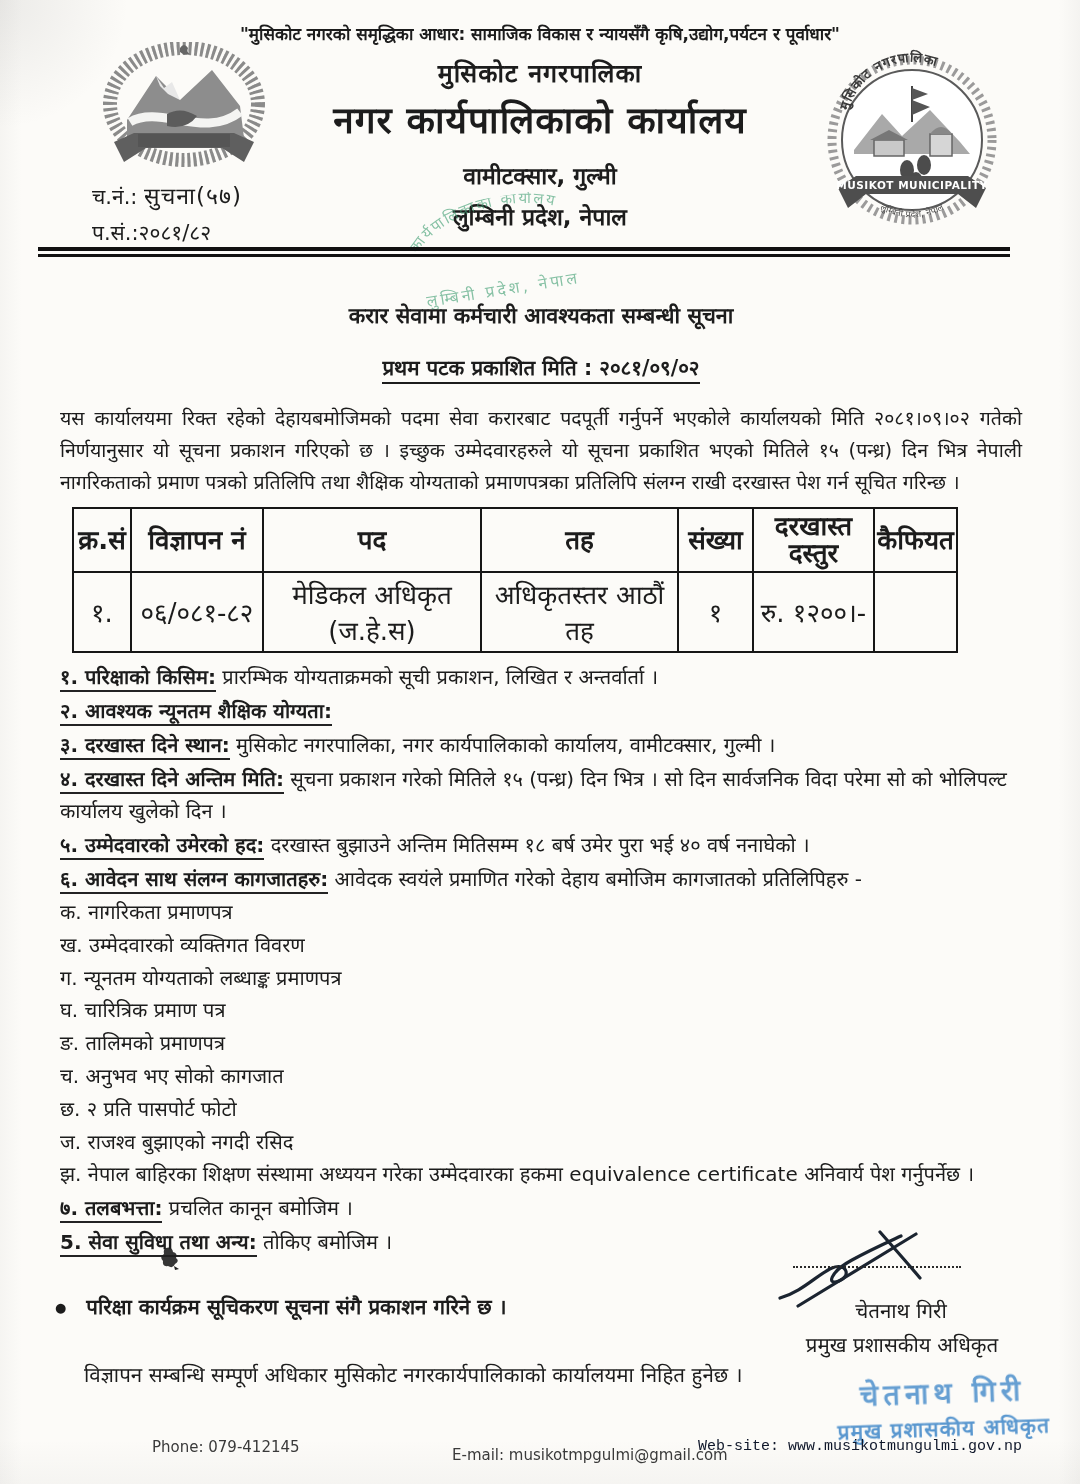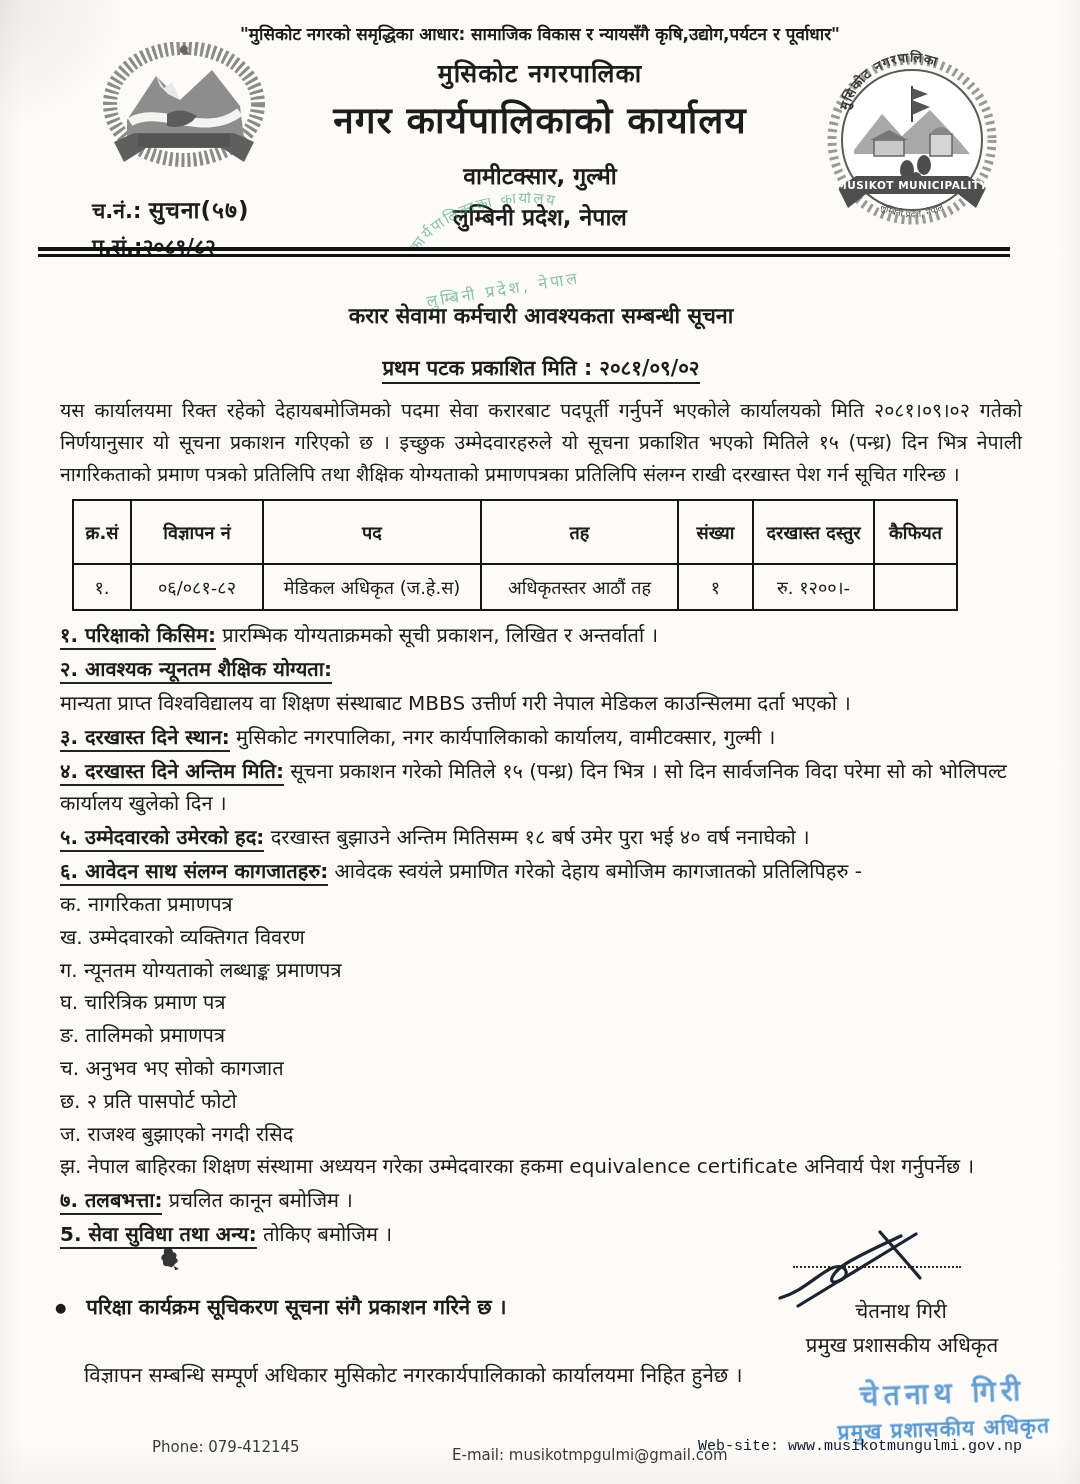--- a/index.html
+++ b/index.html
@@ -10,35 +10,35 @@
           radial-gradient(circle at 0% 0%, rgba(90,90,90,.10), transparent 7%),
           linear-gradient(90deg, rgba(120,120,120,.05), transparent 2%, transparent 98%, rgba(120,120,120,.06)),
           linear-gradient(0deg, rgba(120,120,120,.05), transparent 3%);}
   
   .header{padding-top:22px;text-align:center;}
   .slogan{font-size:17px;font-weight:bold;}
   .muni{font-size:25px;font-weight:bold;margin-top:10px;letter-spacing:1px;}
   .office{font-size:37px;font-weight:bold;margin-top:4px;letter-spacing:1px;}
   .addr1{font-size:23px;font-weight:bold;margin-top:15px;}
   .addr2{font-size:23px;font-weight:bold;margin-top:9px;}
-  .refblock{position:absolute;left:92px;top:192px;font-size:21px;font-weight:bold;line-height:36px;white-space:nowrap;}
+  .refblock{position:absolute;left:92px;top:178px;font-size:21px;font-weight:normal;line-height:36px;white-space:nowrap;}
   .hand{font-size:23px;letter-spacing:1px;}
   .emblem-left{position:absolute;left:72px;top:42px;}
   .seal-right{position:absolute;left:812px;top:42px;}
   .rule{position:absolute;left:38px;top:247px;width:972px;}
   .rule .r1{height:4px;background:#111;}
   .rule .r2{height:3px;background:#111;margin-top:3px;}
   .green-stamp{position:absolute;left:392px;top:196px;transform:rotate(-9deg);opacity:.62;pointer-events:none;}
   
   .main{position:absolute;top:300px;left:60px;width:962px;}
   .title{font-size:21.5px;font-weight:bold;text-align:center;}
   .subtitle{font-size:20.5px;font-weight:bold;text-align:center;margin-top:24px;}
   .subtitle span{border-bottom:2px solid #1c1c1c;padding-bottom:2px;}
-  .para{font-size:19.5px;line-height:32px;text-align:justify;margin-top:14px;}
-  table.vac{border-collapse:collapse;margin-top:8px;margin-left:12px;width:884px;font-size:18px;table-layout:fixed;padding-left:32px;}
+  .para{font-size:19.5px;line-height:32px;text-align:justify;margin-top:22px;}
+  table.vac{border-collapse:collapse;margin-top:8px;margin-left:12px;width:884px;font-size:26px;table-layout:fixed;padding-left:32px;}
   table.vac th,table.vac td{border:2px solid #161616;text-align:center;padding:3px 2px;vertical-align:middle;}
   table.vac th{font-weight:bold;height:56px;line-height:27px;}
   table.vac td{height:38px;}
   .items{margin-top:8px;font-size:20px;}
   .item{line-height:32px;margin-top:2px;}
   .item .lbl{font-weight:bold;border-bottom:2px solid #232323;padding-bottom:1px;}
   .docline{line-height:30.8px;}
   
   .note{position:absolute;left:55px;top:1292px;font-size:20.5px;font-weight:600;}
   .note .dot{display:inline-block;font-size:13px;vertical-align:2px;margin-right:20px;}
@@ -170,21 +170,20 @@
           <td>१</td>
           <td>रु. १२००।-</td>
           <td></td>
         </tr>
       </tbody>
     </table>
 
     <div class="items">
       <div class="item"><span class="lbl">१. परिक्षाको किसिम:</span> <span>प्रारम्भिक योग्यताक्रमको सूची प्रकाशन, लिखित र अन्तर्वार्ता ।</span></div>
       <div class="item"><span class="lbl">२. आवश्यक न्यूनतम शैक्षिक योग्यता:</span></div>
-      <div class="item">मान्यता प्राप्त विश्वविद्यालय वा शिक्षण संस्थाबाट MBBS उत्तीर्ण गरी नेपाल मेडिकल काउन्सिलमा दर्ता भएको ।</div>
       <div class="item"><span class="lbl">३. दरखास्त दिने स्थान:</span> <span>मुसिकोट नगरपालिका, नगर कार्यपालिकाको कार्यालय, वामीटक्सार, गुल्मी ।</span></div>
       <div class="item"><span class="lbl">४. दरखास्त दिने अन्तिम मिति:</span> <span>सूचना प्रकाशन गरेको मितिले १५ (पन्ध्र) दिन भित्र । सो दिन सार्वजनिक विदा परेमा सो को भोलिपल्ट कार्यालय खुलेको दिन ।</span></div>
       <div class="item"><span class="lbl">५. उम्मेदवारको उमेरको हद:</span> <span>दरखास्त बुझाउने अन्तिम मितिसम्म १८ बर्ष उमेर पुरा भई ४० वर्ष ननाघेको ।</span></div>
       <div class="item"><span class="lbl">६. आवेदन साथ संलग्न कागजातहरु:</span> <span>आवेदक स्वयंले प्रमाणित गरेको देहाय बमोजिम कागजातको प्रतिलिपिहरु -</span></div>
       <div class="item docline">क. नागरिकता प्रमाणपत्र</div>
       <div class="item docline">ख. उम्मेदवारको व्यक्तिगत विवरण</div>
       <div class="item docline">ग. न्यूनतम योग्यताको लब्धाङ्क प्रमाणपत्र</div>
       <div class="item docline">घ. चारित्रिक प्रमाण पत्र</div>
       <div class="item docline">ङ. तालिमको प्रमाणपत्र</div>
       <div class="item docline">च. अनुभव भए सोको कागजात</div>

